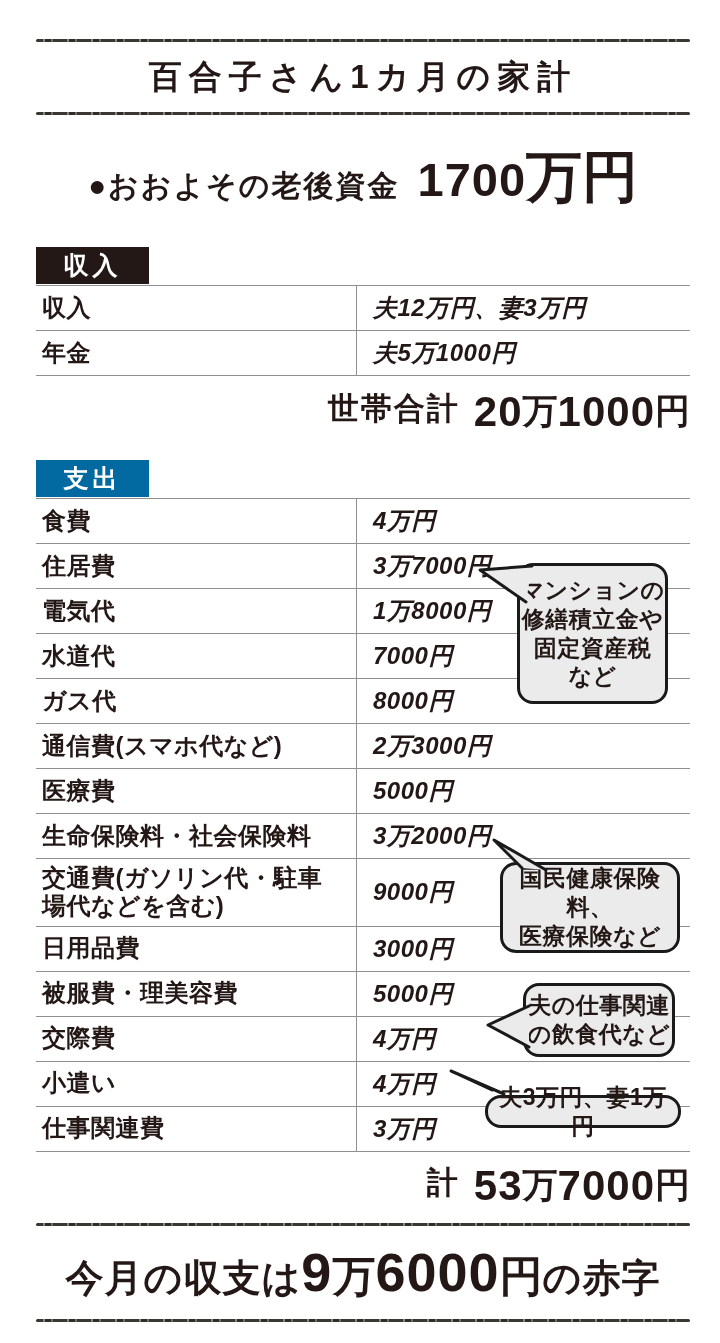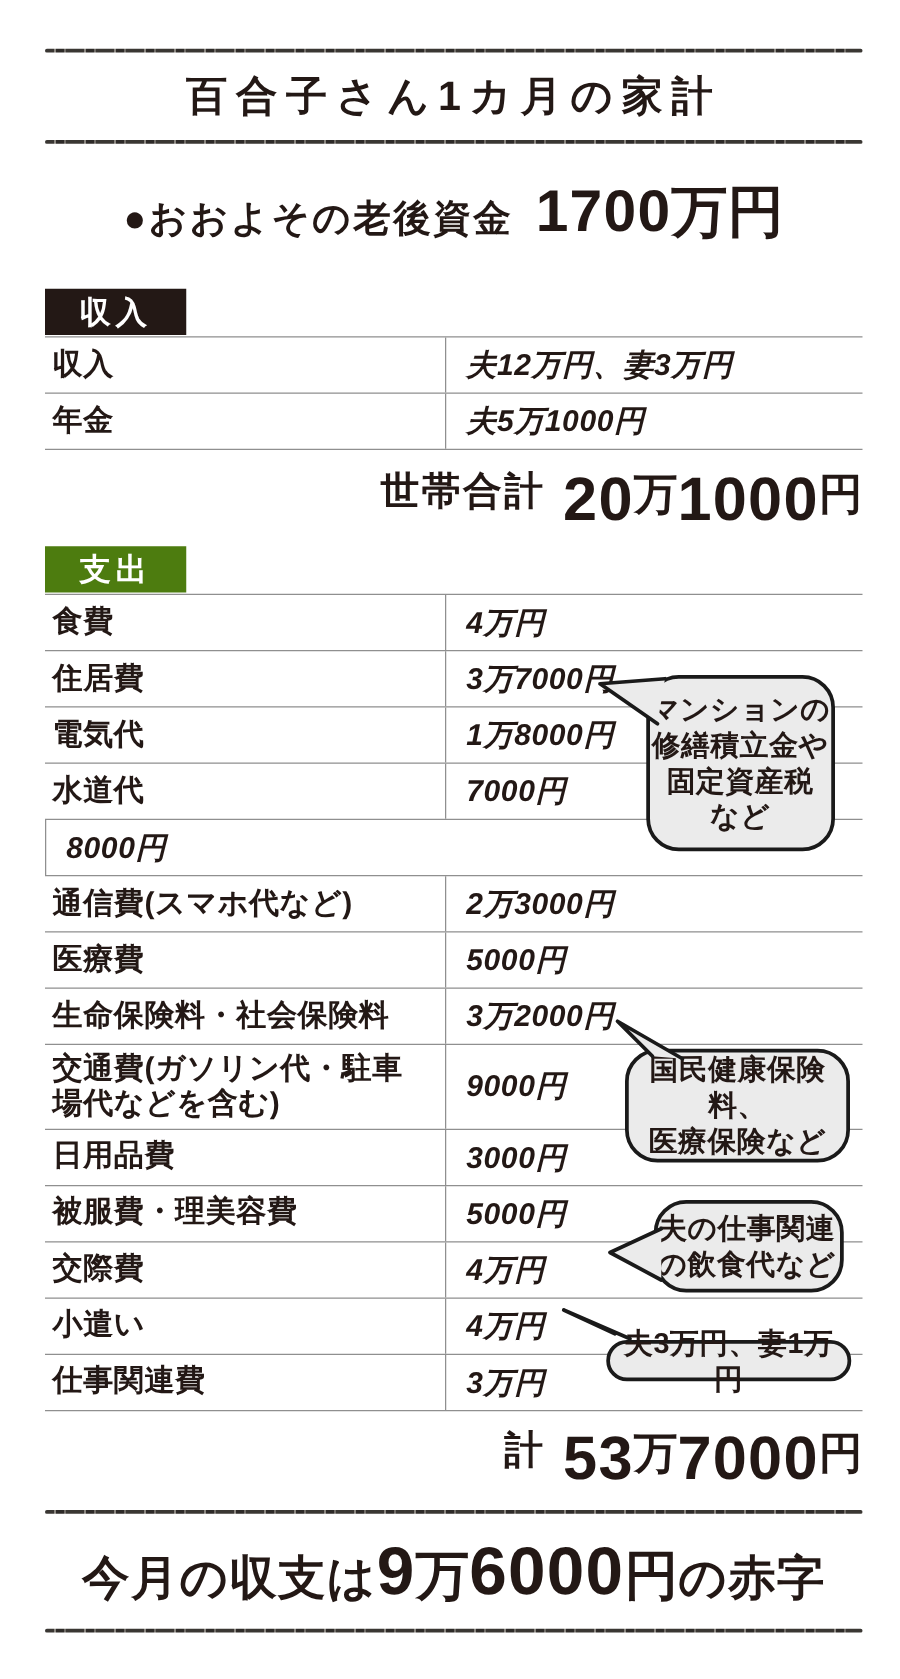--- a/index.html
+++ b/index.html
@@ -27,29 +27,29 @@
     text-align:center; font-size:33px; font-weight:700;
     letter-spacing:7px; padding:13px 0 12px 0;
   }
 
   .retire-line {
     margin-top:25px; display:flex; justify-content:center; align-items:baseline;
     white-space:nowrap;
   }
   .retire-label { font-size:30px; font-weight:700; letter-spacing:2px; }
   .retire-num { font-size:47px; font-weight:700; margin-left:18px; letter-spacing:1px; }
-  .retire-unit { font-size:45px; font-weight:700; }
+  .retire-unit { font-size:56px; font-weight:700; }
 
   .section-tag {
     width:113px; height:37px; margin-top:31px; margin-bottom:1px;
     display:flex; align-items:center; justify-content:center;
     color:#ffffff; font-size:25px; font-weight:700; letter-spacing:4px;
   }
   .tag-income { background:#231815; }
-  .tag-expense { background:#4d7c0f; margin-top:9px;text-align:right; }
+  .tag-expense { background:#0369a1; margin-top:24px;text-align:right; }
 
   .budget-table { border-top:1px solid #8f8f8f; }
   .budget-row {
     display:flex; align-items:center; min-height:45px;
     border-bottom:1px solid #8f8f8f;
   }
   .cell-label {
     width:320px; padding:5px 10px 5px 6px;
     font-size:24px; font-weight:700; line-height:1.18; letter-spacing:0.5px;
   }
@@ -59,28 +59,28 @@
     padding:5px 0 5px 16px; font-size:24px; font-weight:700; letter-spacing:0.5px;font-style:italic;
   }
 
   .total-line {
     display:flex; justify-content:flex-end; align-items:flex-start;
     white-space:nowrap;
   }
   .income-total { margin-top:12px; }
   .expense-total { margin-top:10px; }
   .total-label { font-size:31px; font-weight:700; letter-spacing:2px; margin-right:14px; }
-  .total-num { font-size:49px; font-weight:700; letter-spacing:1px; }
+  .total-num { font-size:42px; font-weight:700; letter-spacing:1px; }
   .total-unit { font-size:35px; font-weight:700; }
 
   .expense-wrap { position:relative; margin-top:0; }
 
   .callout {
     position:absolute; background:#ebebeb; border:3px solid #1a1a1a;
-    border-radius:26px; display:flex; align-items:center; justify-content:flex-start;
+    border-radius:16px; display:flex; align-items:center; justify-content:center;
     text-align:center; z-index:2;
   }
   .callout-text {
     white-space:pre-line; font-size:23px; font-weight:700; line-height:1.26;
     letter-spacing:0.5px;
   }
   .callout-tail { position:absolute; z-index:3; overflow:visible; }
 
   .co-mansion   { left:481px; top:65px;  width:151px; height:141px; }
   .co-insurance { left:464px; top:364px; width:180px; height:91px; }
@@ -148,20 +148,21 @@
       </div>
       <div class="budget-row">
         <div class="cell-label">電気代</div>
         <div class="cell-value">1万8000円</div>
       </div>
       <div class="budget-row">
         <div class="cell-label">水道代</div>
         <div class="cell-value">7000円</div>
       </div>
       <div class="budget-row">
+        <div class="cell-label">ガス代</div>
         <div class="cell-value">8000円</div>
       </div>
       <div class="budget-row">
         <div class="cell-label">通信費(スマホ代など)</div>
         <div class="cell-value">2万3000円</div>
       </div>
       <div class="budget-row">
         <div class="cell-label">医療費</div>
         <div class="cell-value">5000円</div>
       </div>

